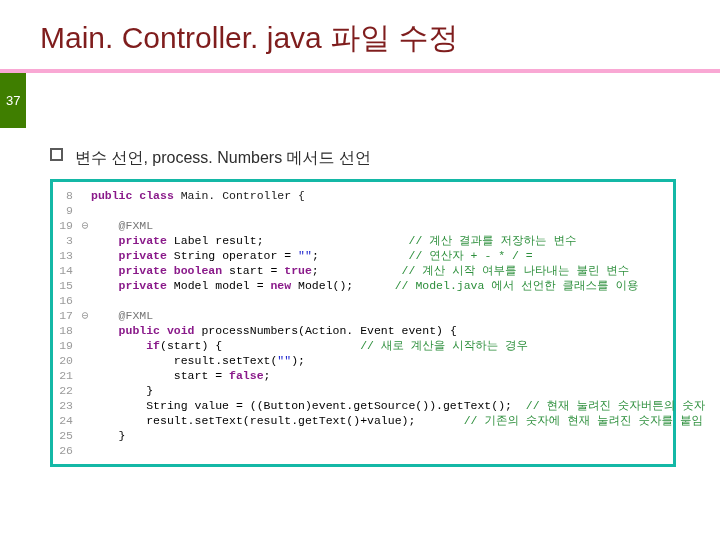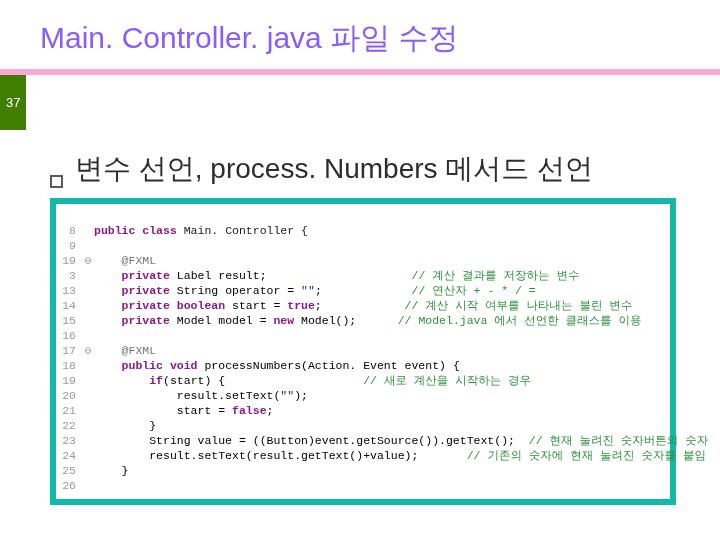--- a/index.html
+++ b/index.html
@@ -14,51 +14,51 @@
   .slide {
     width: 100%;
     height: 100%;
     position: relative;
     background: #fff;
   }
   .title {
     padding: 18px 0 10px 40px;
     font-size: 30px;
     font-weight: 400;
-    color: #8b5cf6;
-    border-bottom: 6px solid #f9a8d4;
+    color: #7f1d1d;
+    border-bottom: 4px solid #f9a8d4;
   }
   .pagenum {
     display: inline-block;
     background: #3f7e00;
     color: #fff;
     font-size: 13px;
     padding: 20px 6px;
     margin-top: 0;
     margin-left: 0;
   }
   .subhead {
     display: flex;
-    align-items: flex-end;
+    align-items: flex-start;
     margin: 20px 0 10px 50px;
-    font-size: 28px;
+    font-size: 16px;
     color: #2d2d2d;
   }
   .subhead .bullet {
     display: inline-block;
     width: 13px;
     height: 13px;
     border: 2px solid #5a5a5a;
     margin-right: 12px;
   }
   .code-box {
     margin: 6px 44px 0 50px;
-    border: 6px solid #14b8a6;
+    border: 3px solid #14b8a6;
     background: #fff;
-    padding: 19px 0 6px 0;
+    padding: 6px 0 6px 0;
   }
   .code-row {
     display: block;
     white-space: pre;
     font-family: Consolas, "Courier New", monospace;
     font-size: 11.5px;
     line-height: 15px;
   }
   .ln {
     display: inline-block;

